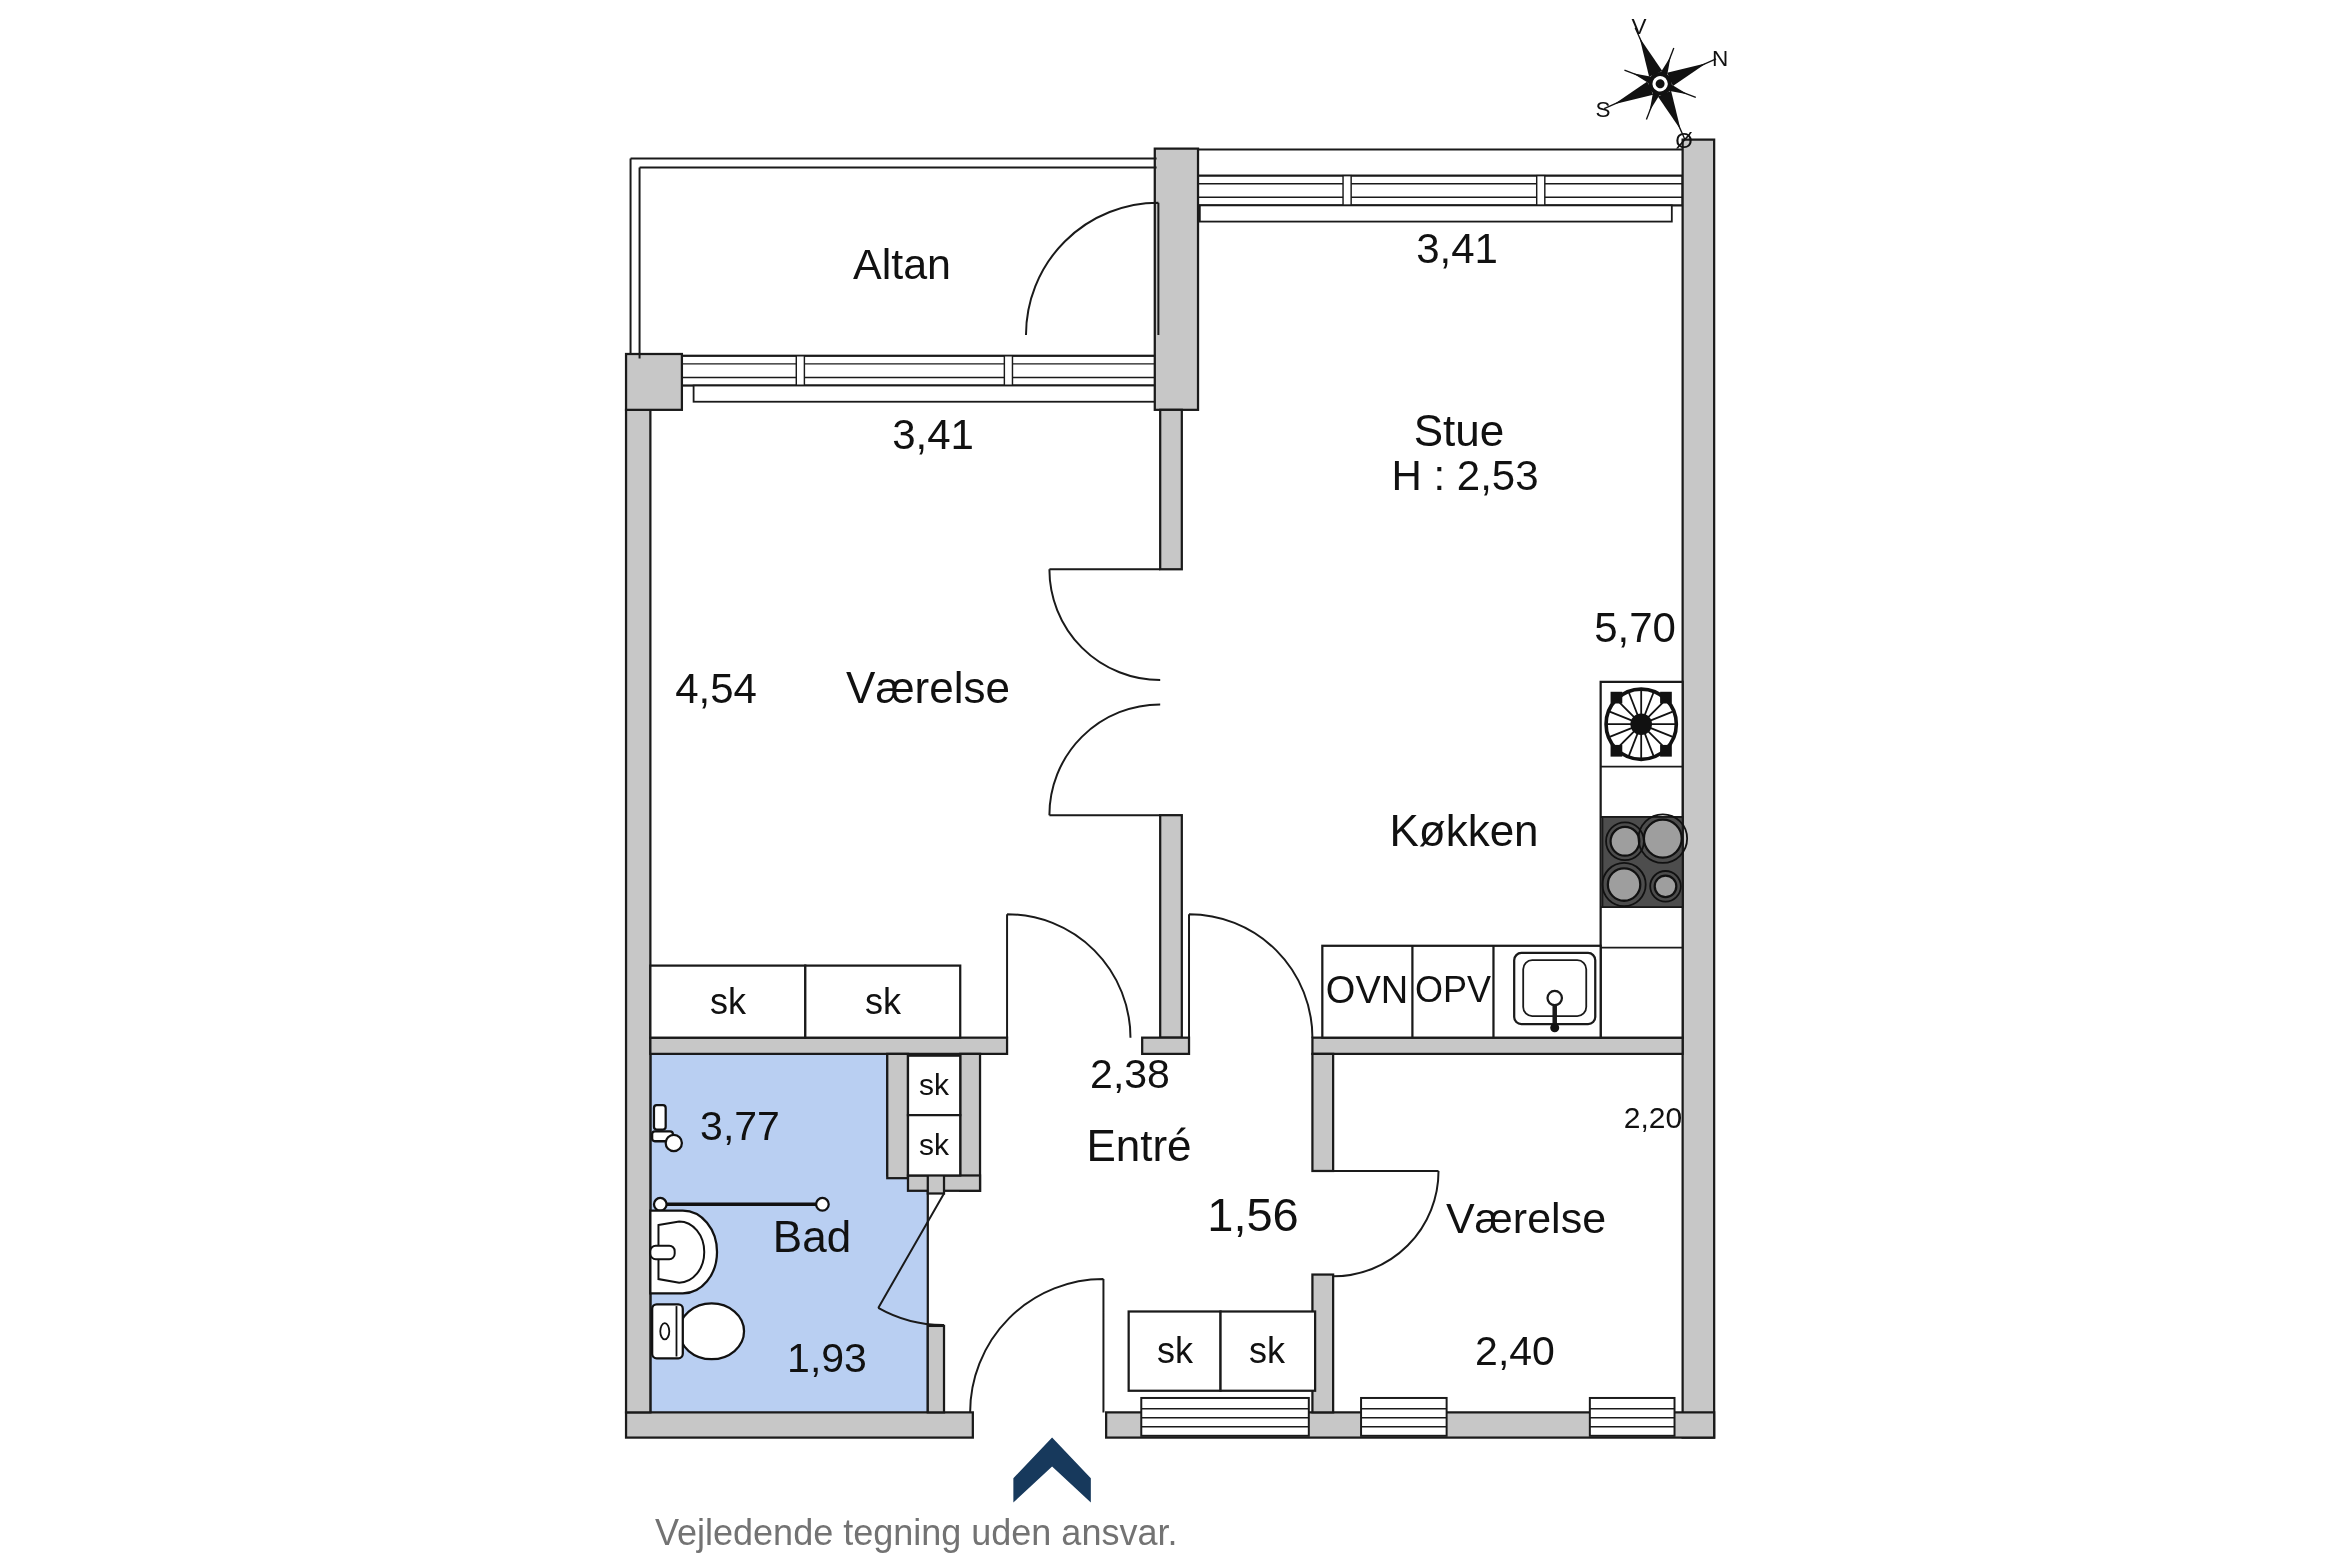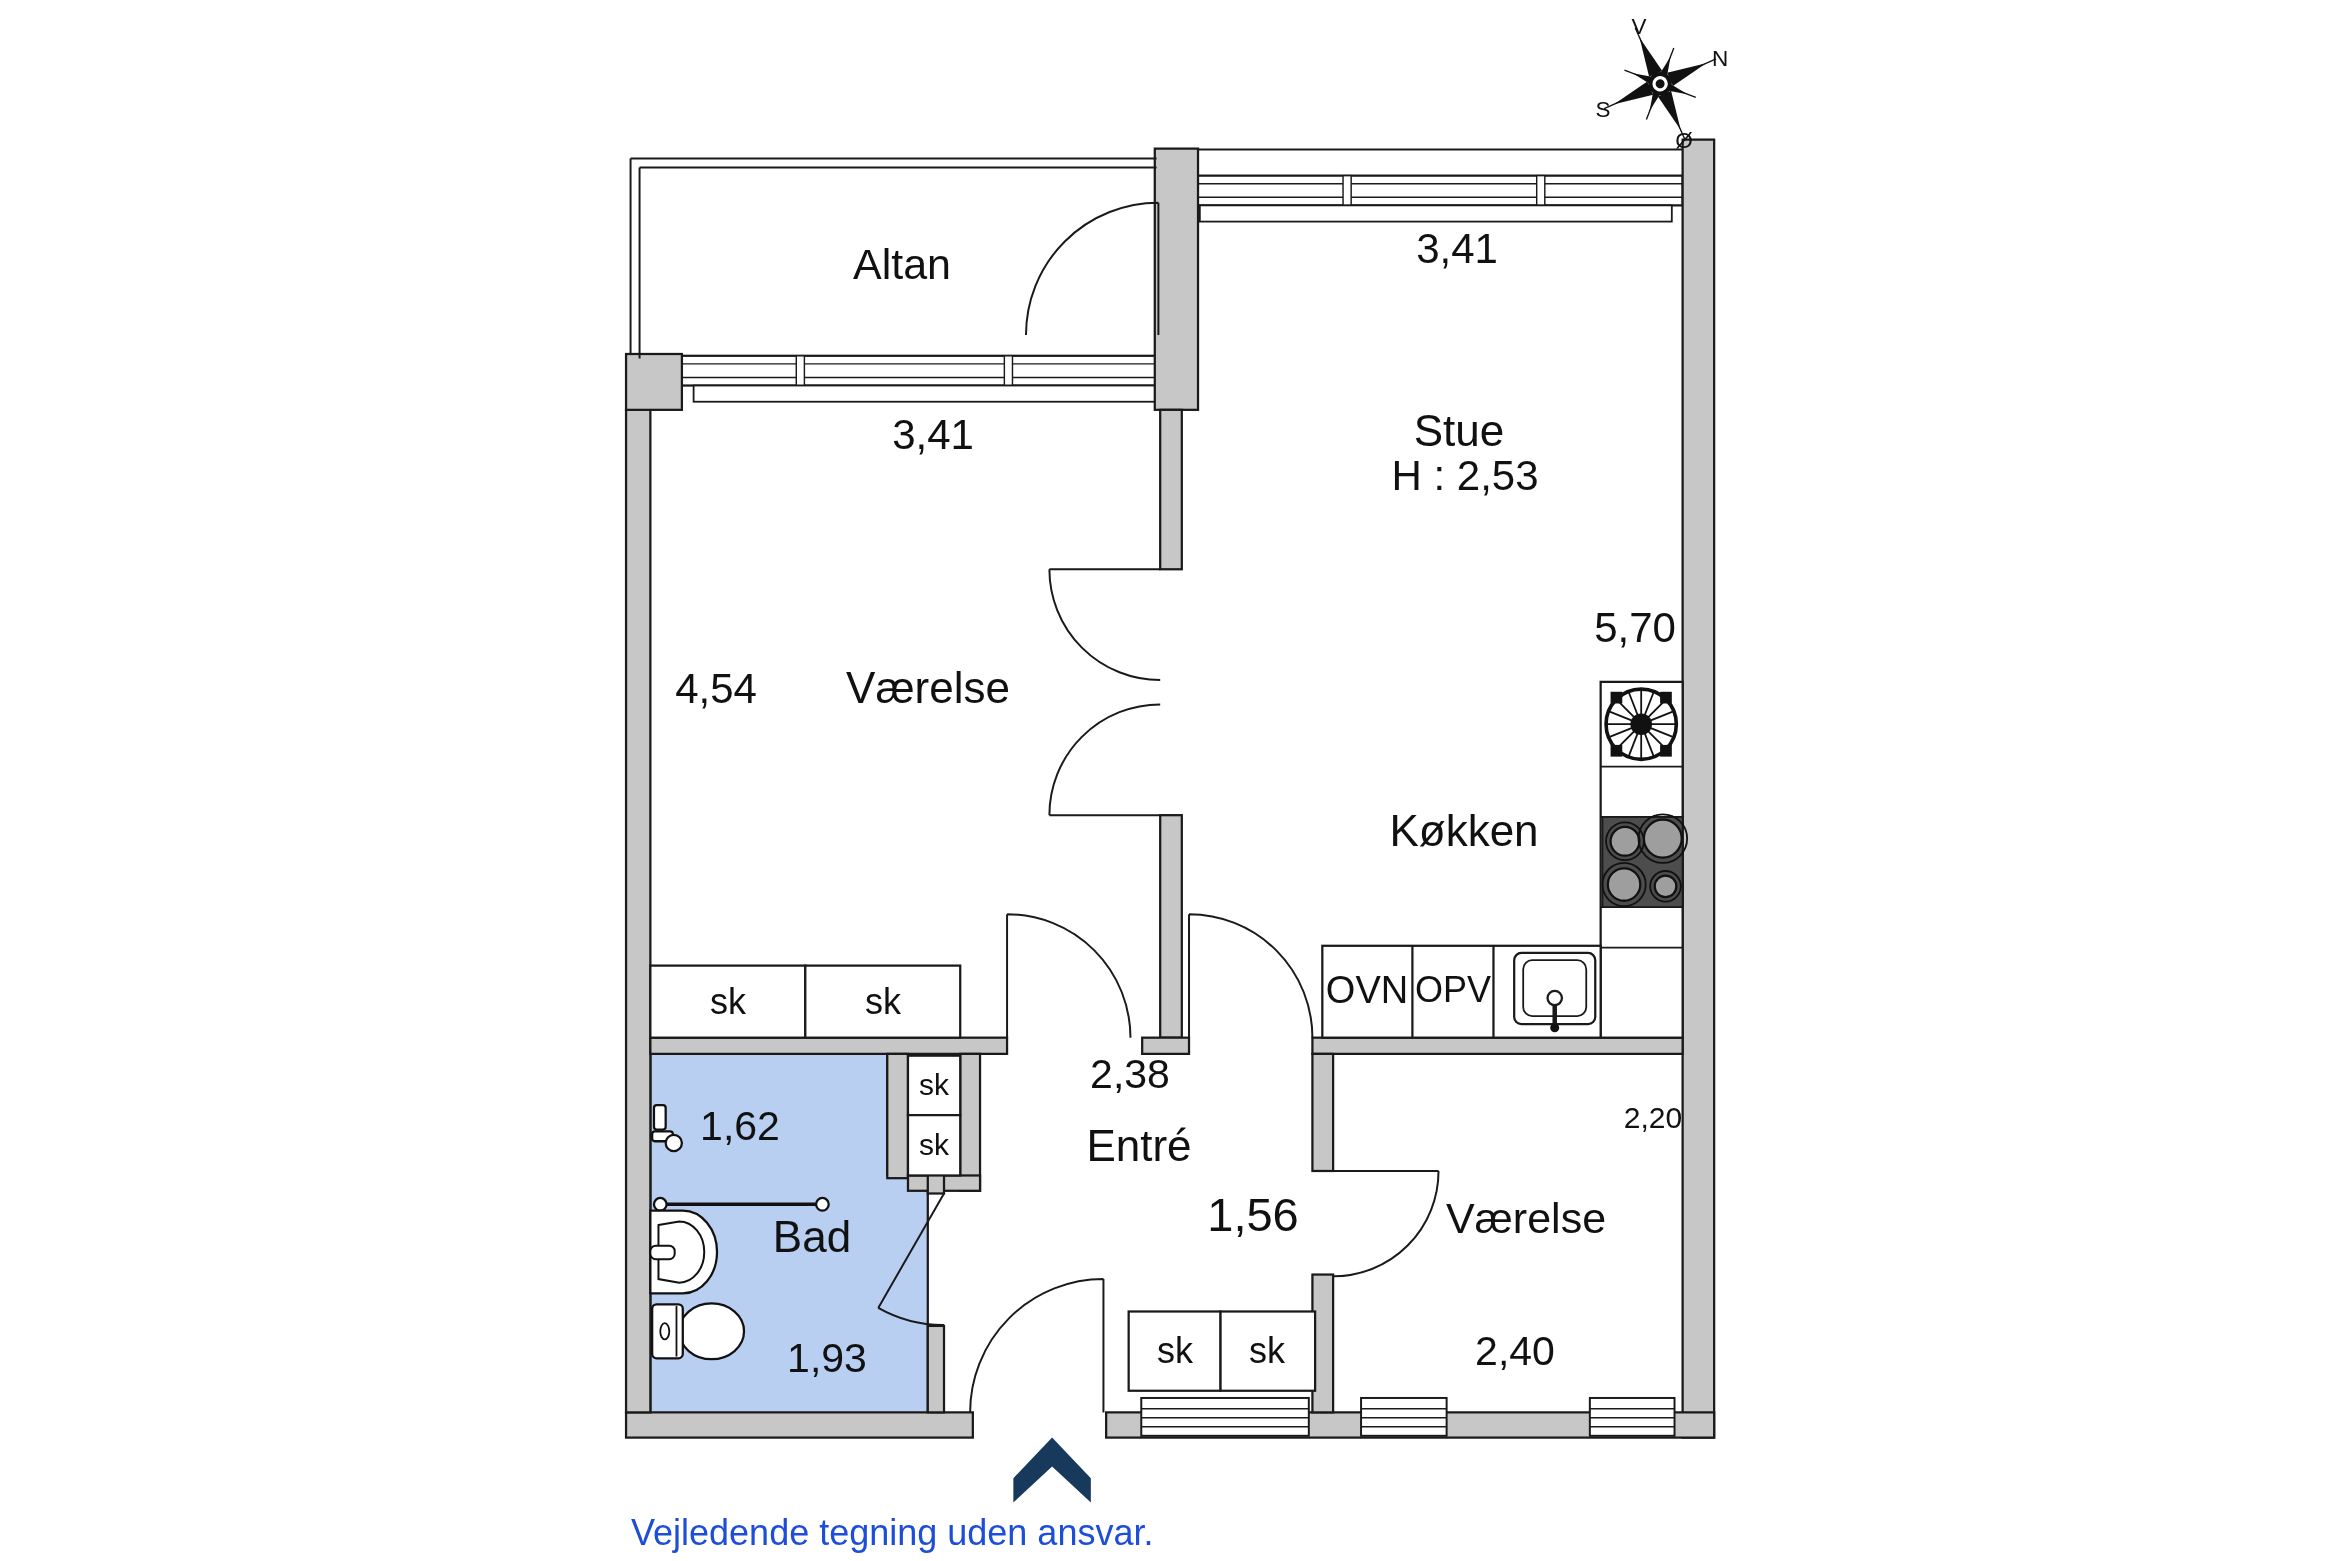--- a/index.html
+++ b/index.html
@@ -1,21 +1,21 @@
 <!DOCTYPE html>
 <html style="font-size:14.4px"><head>
 <meta charset="utf-8">
 <style>
   html,body{margin:0;padding:0;background:#fff;}
   #stage{position:relative;width:2342px;height:1561px;background:#ffffff;overflow:hidden;}
   #drawing{position:absolute;left:0;top:0;}
   .lbl{position:absolute;transform:translate(-50%,-50%);font-family:"Liberation Sans",sans-serif;
        color:#111;white-space:nowrap;line-height:1;}
   .lbl-left{position:absolute;transform:translate(0,-50%);font-family:"Liberation Sans",sans-serif;
-       color:#1d4ed8;white-space:nowrap;line-height:1;}
+       color:#737373;white-space:nowrap;line-height:1;margin-left:24px;}
 </style>
 </head>
 <body>
 
 <div id="stage">
 
   <svg id="drawing" width="2342" height="1561" viewBox="0 0 2600 1733">
 
     <polygon points="722,1170 985,1170 985,1305 1030,1305 1030,1570 722,1570" fill="#b9cff2" stroke="#1a1a1a" stroke-width="2.5"></polygon>
 
@@ -222,21 +222,21 @@
   <span class="lbl" style="left:1367px;top:990px;font-size:38px">OVN</span>
   <span class="lbl" style="left:1453px;top:990px;font-size:36px">OPV</span>
 
   <span class="lbl" style="left:728px;top:1002px;font-size:36px">sk</span>
   <span class="lbl" style="left:883px;top:1002px;font-size:36px">sk</span>
   <span class="lbl" style="left:934px;top:1085px;font-size:30px">sk</span>
   <span class="lbl" style="left:934px;top:1145px;font-size:30px">sk</span>
   <span class="lbl" style="left:1175px;top:1351px;font-size:36px">sk</span>
   <span class="lbl" style="left:1267px;top:1351px;font-size:36px">sk</span>
 
-  <span class="lbl" style="left:740px;top:1126px;font-size:41px">1,62</span>
+  <span class="lbl" style="left:740px;top:1126px;font-size:41px">3,77</span>
   <span class="lbl" style="left:812px;top:1237px;font-size:44px">Bad</span>
   <span class="lbl" style="left:827px;top:1358px;font-size:41px">1,93</span>
 
   <span class="lbl" style="left:1130px;top:1074px;font-size:41px">2,38</span>
   <span class="lbl" style="left:1139px;top:1146px;font-size:44px">Entré</span>
   <span class="lbl" style="left:1253px;top:1214px;font-size:47px">1,56</span>
 
   <span class="lbl" style="left:1653px;top:1118px;font-size:30px">2,20</span>
   <span class="lbl" style="left:1526px;top:1218px;font-size:43px">Værelse</span>
   <span class="lbl" style="left:1515px;top:1351px;font-size:41px">2,40</span>

